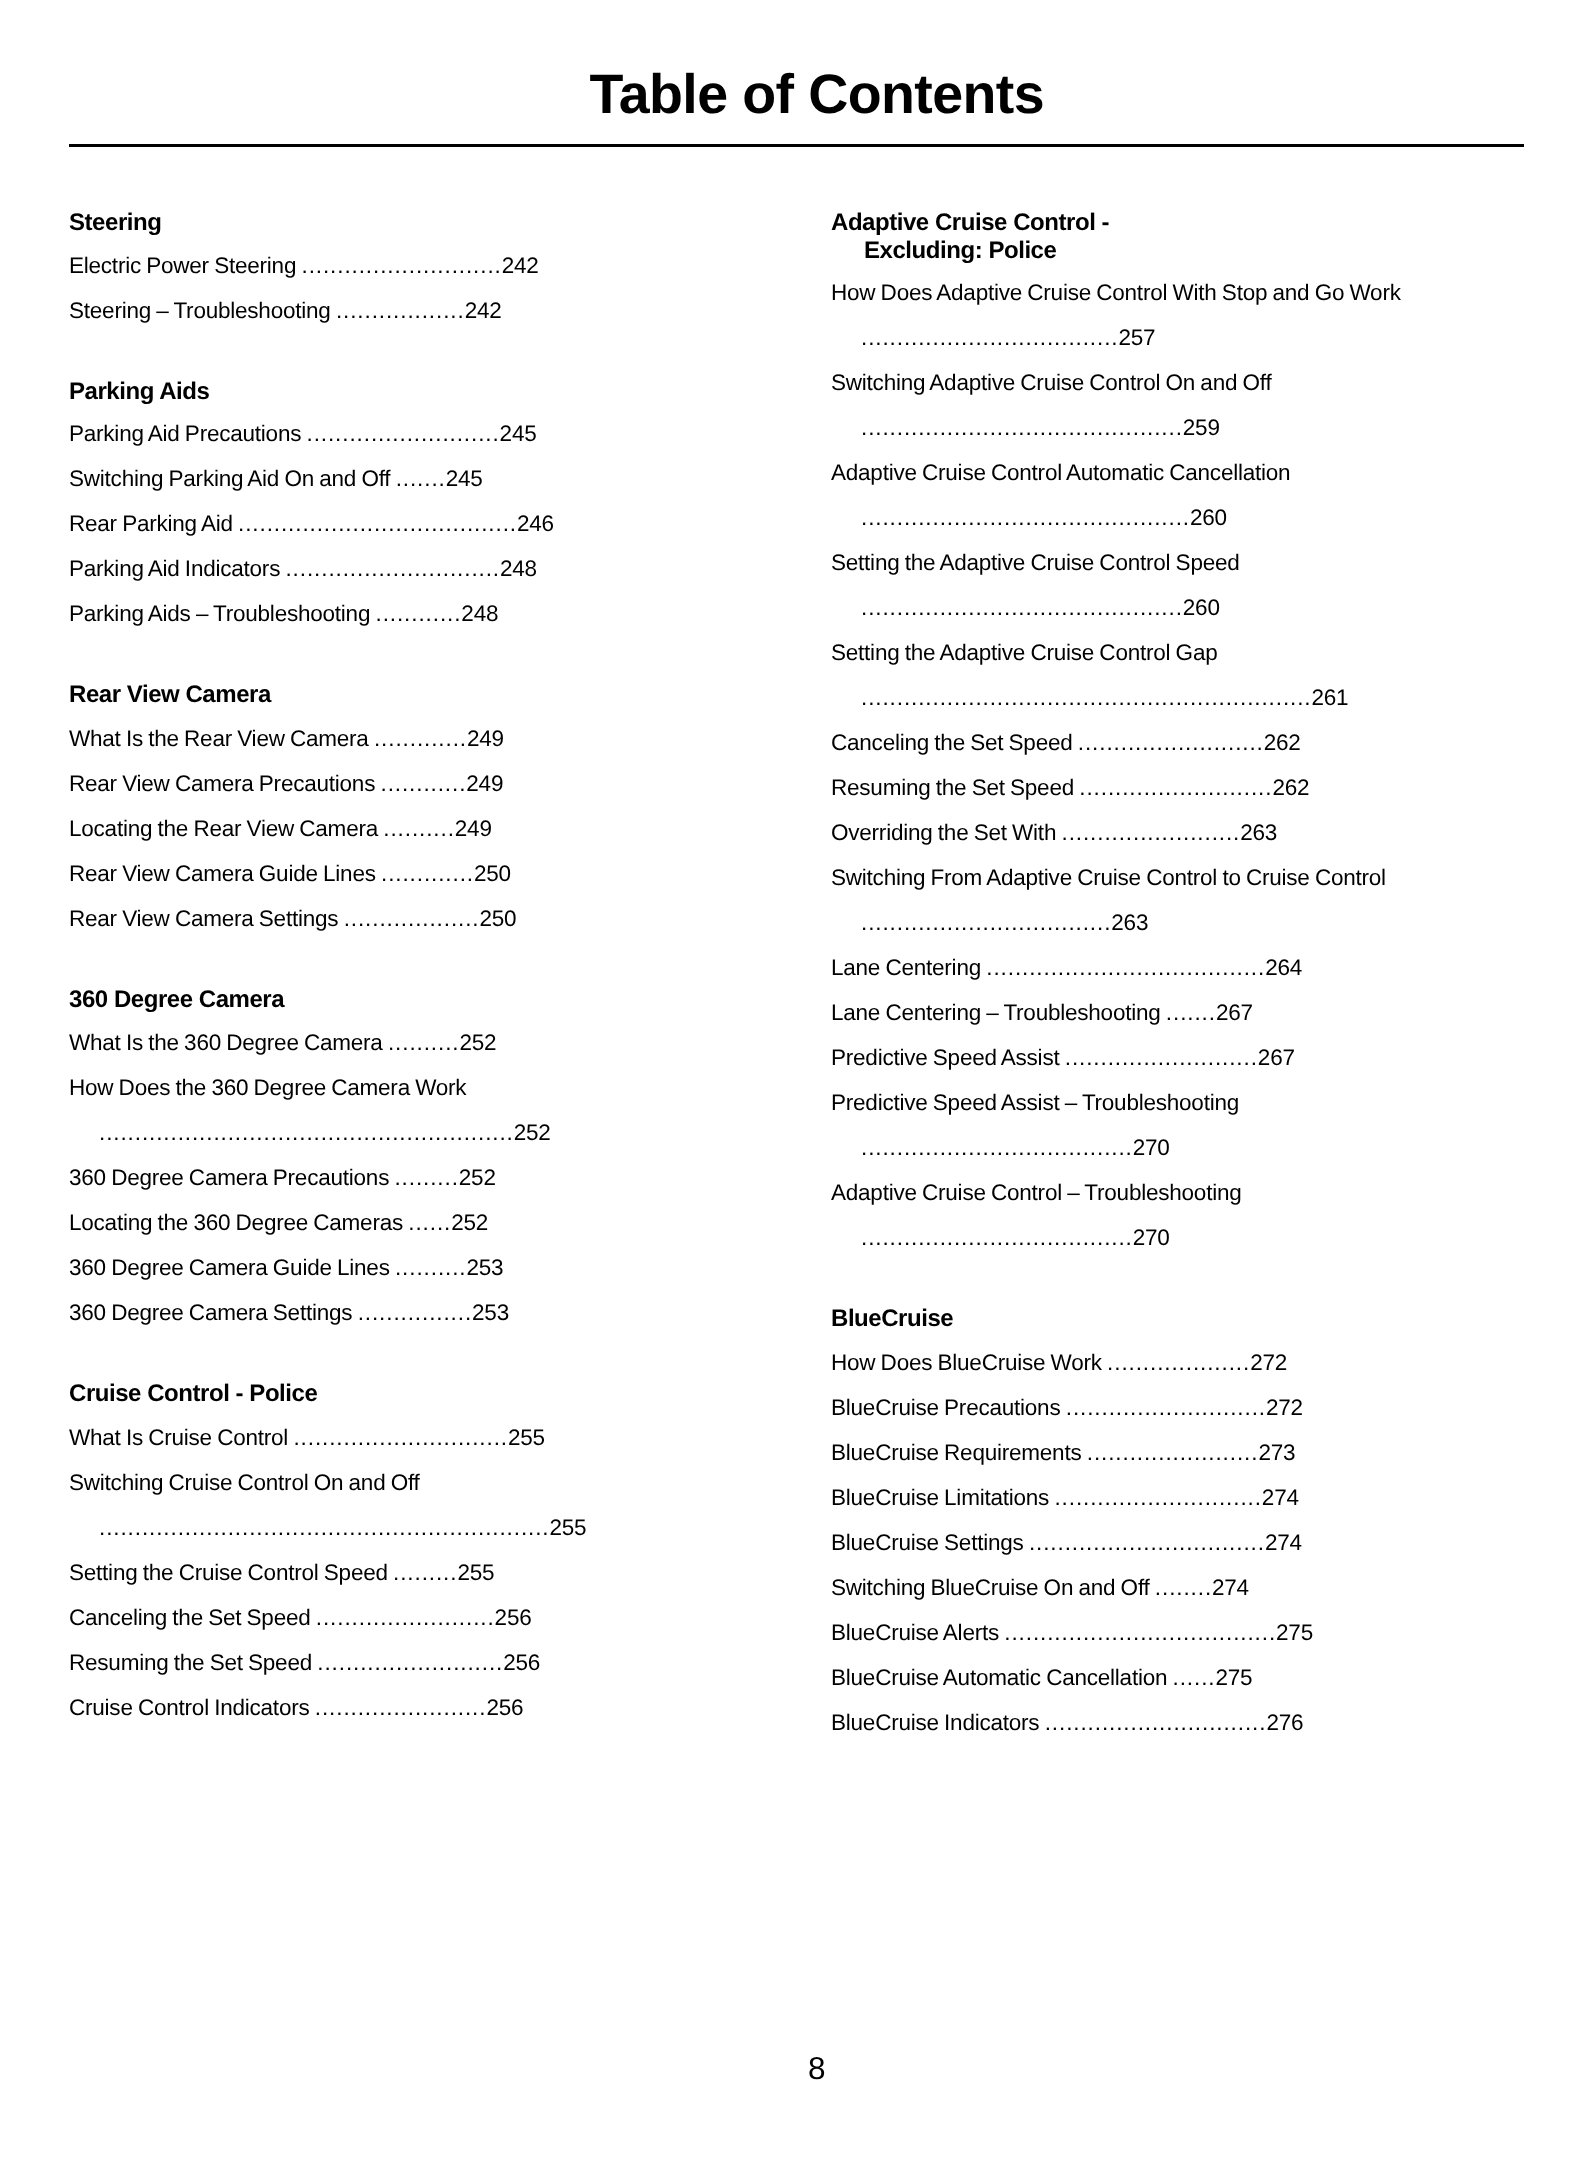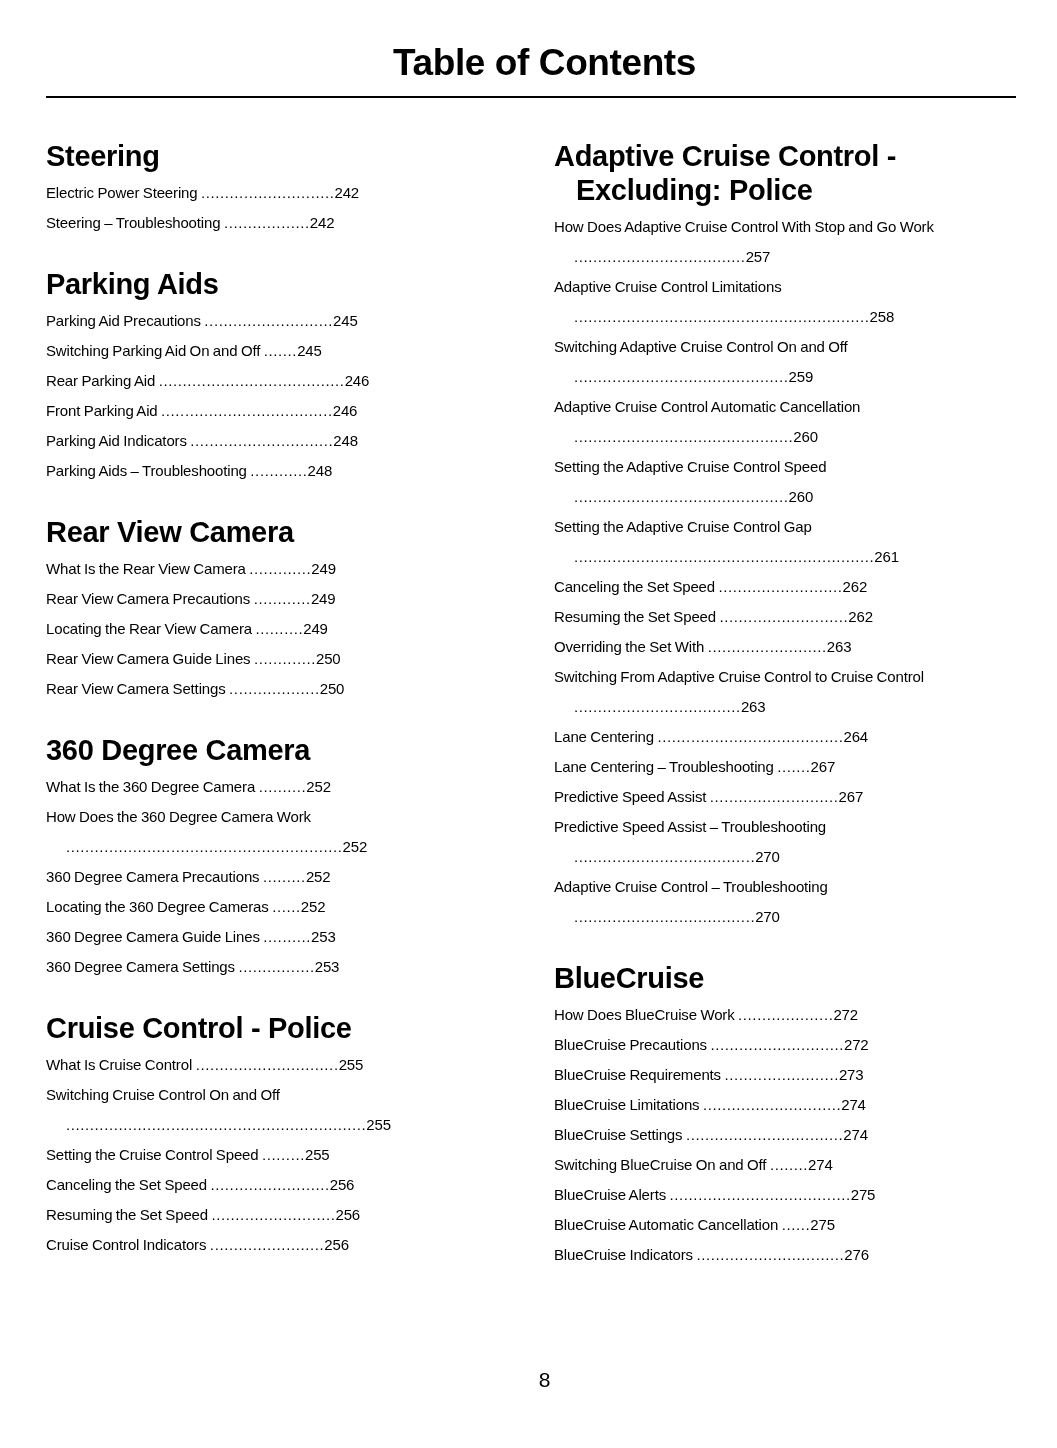--- a/index.html
+++ b/index.html
@@ -58,21 +58,21 @@
   .column {
     width: 460px;
     flex: 0 0 460px;
   }
 
   
   .section { margin-bottom: 0; }
   .section + .section { margin-top: 30px; }
 
   .section-heading {
-    font-size: 29px;
+    font-size: 16px;
     font-weight: bold;
     letter-spacing: -0.3px;
     line-height: 1.17;
     margin-bottom: 4px;
     white-space: pre-line;
   }
   .heading-line2 {
     display: block;
     padding-left: 22px;
   }
@@ -108,21 +108,20 @@
         <div class="section">
           <div class="section-heading">Steering</div>
           <div class="toc-entry"><span class="entry-title">Electric Power Steering</span> <span class="leaders">............................</span><span class="entry-page">242</span></div>
           <div class="toc-entry"><span class="entry-title">Steering – Troubleshooting</span> <span class="leaders">..................</span><span class="entry-page">242</span></div>
         </div>
         <div class="section">
           <div class="section-heading">Parking Aids</div>
           <div class="toc-entry"><span class="entry-title">Parking Aid Precautions</span> <span class="leaders">...........................</span><span class="entry-page">245</span></div>
           <div class="toc-entry"><span class="entry-title">Switching Parking Aid On and Off</span> <span class="leaders">.......</span><span class="entry-page">245</span></div>
           <div class="toc-entry"><span class="entry-title">Rear Parking Aid</span> <span class="leaders">.......................................</span><span class="entry-page">246</span></div>
-          <div class="toc-entry"><span class="entry-title">Front Parking Aid</span> <span class="leaders">....................................</span><span class="entry-page">246</span></div>
           <div class="toc-entry"><span class="entry-title">Parking Aid Indicators</span> <span class="leaders">..............................</span><span class="entry-page">248</span></div>
           <div class="toc-entry"><span class="entry-title">Parking Aids – Troubleshooting</span> <span class="leaders">............</span><span class="entry-page">248</span></div>
         </div>
         <div class="section">
           <div class="section-heading">Rear View Camera</div>
           <div class="toc-entry"><span class="entry-title">What Is the Rear View Camera</span> <span class="leaders">.............</span><span class="entry-page">249</span></div>
           <div class="toc-entry"><span class="entry-title">Rear View Camera Precautions</span> <span class="leaders">............</span><span class="entry-page">249</span></div>
           <div class="toc-entry"><span class="entry-title">Locating the Rear View Camera</span> <span class="leaders">..........</span><span class="entry-page">249</span></div>
           <div class="toc-entry"><span class="entry-title">Rear View Camera Guide Lines</span> <span class="leaders">.............</span><span class="entry-page">250</span></div>
           <div class="toc-entry"><span class="entry-title">Rear View Camera Settings</span> <span class="leaders">...................</span><span class="entry-page">250</span></div>
@@ -143,21 +142,20 @@
           <div class="toc-entry"><span class="entry-title">Setting the Cruise Control Speed</span> <span class="leaders">.........</span><span class="entry-page">255</span></div>
           <div class="toc-entry"><span class="entry-title">Canceling the Set Speed</span> <span class="leaders">.........................</span><span class="entry-page">256</span></div>
           <div class="toc-entry"><span class="entry-title">Resuming the Set Speed</span> <span class="leaders">..........................</span><span class="entry-page">256</span></div>
           <div class="toc-entry"><span class="entry-title">Cruise Control Indicators</span> <span class="leaders">........................</span><span class="entry-page">256</span></div>
         </div>
       </div>
       <div class="column">
         <div class="section">
           <div class="section-heading"><span>Adaptive Cruise Control -</span><span class="heading-line2">Excluding: Police</span></div>
           <div class="toc-entry"><span class="entry-title">How Does Adaptive Cruise Control With Stop and Go Work</span> <span class="leaders">....................................</span><span class="entry-page">257</span></div>
-          <div class="toc-entry"><span class="entry-title">Adaptive Cruise Control Limitations</span> <span class="leaders">..............................................................</span><span class="entry-page">258</span></div>
           <div class="toc-entry"><span class="entry-title">Switching Adaptive Cruise Control On and Off</span> <span class="leaders">.............................................</span><span class="entry-page">259</span></div>
           <div class="toc-entry"><span class="entry-title">Adaptive Cruise Control Automatic Cancellation</span> <span class="leaders">..............................................</span><span class="entry-page">260</span></div>
           <div class="toc-entry"><span class="entry-title">Setting the Adaptive Cruise Control Speed</span> <span class="leaders">.............................................</span><span class="entry-page">260</span></div>
           <div class="toc-entry"><span class="entry-title">Setting the Adaptive Cruise Control Gap</span> <span class="leaders">...............................................................</span><span class="entry-page">261</span></div>
           <div class="toc-entry"><span class="entry-title">Canceling the Set Speed</span> <span class="leaders">..........................</span><span class="entry-page">262</span></div>
           <div class="toc-entry"><span class="entry-title">Resuming the Set Speed</span> <span class="leaders">...........................</span><span class="entry-page">262</span></div>
           <div class="toc-entry"><span class="entry-title">Overriding the Set With</span> <span class="leaders">.........................</span><span class="entry-page">263</span></div>
           <div class="toc-entry"><span class="entry-title">Switching From Adaptive Cruise Control to Cruise Control</span> <span class="leaders">...................................</span><span class="entry-page">263</span></div>
           <div class="toc-entry"><span class="entry-title">Lane Centering</span> <span class="leaders">.......................................</span><span class="entry-page">264</span></div>
           <div class="toc-entry"><span class="entry-title">Lane Centering – Troubleshooting</span> <span class="leaders">.......</span><span class="entry-page">267</span></div>

